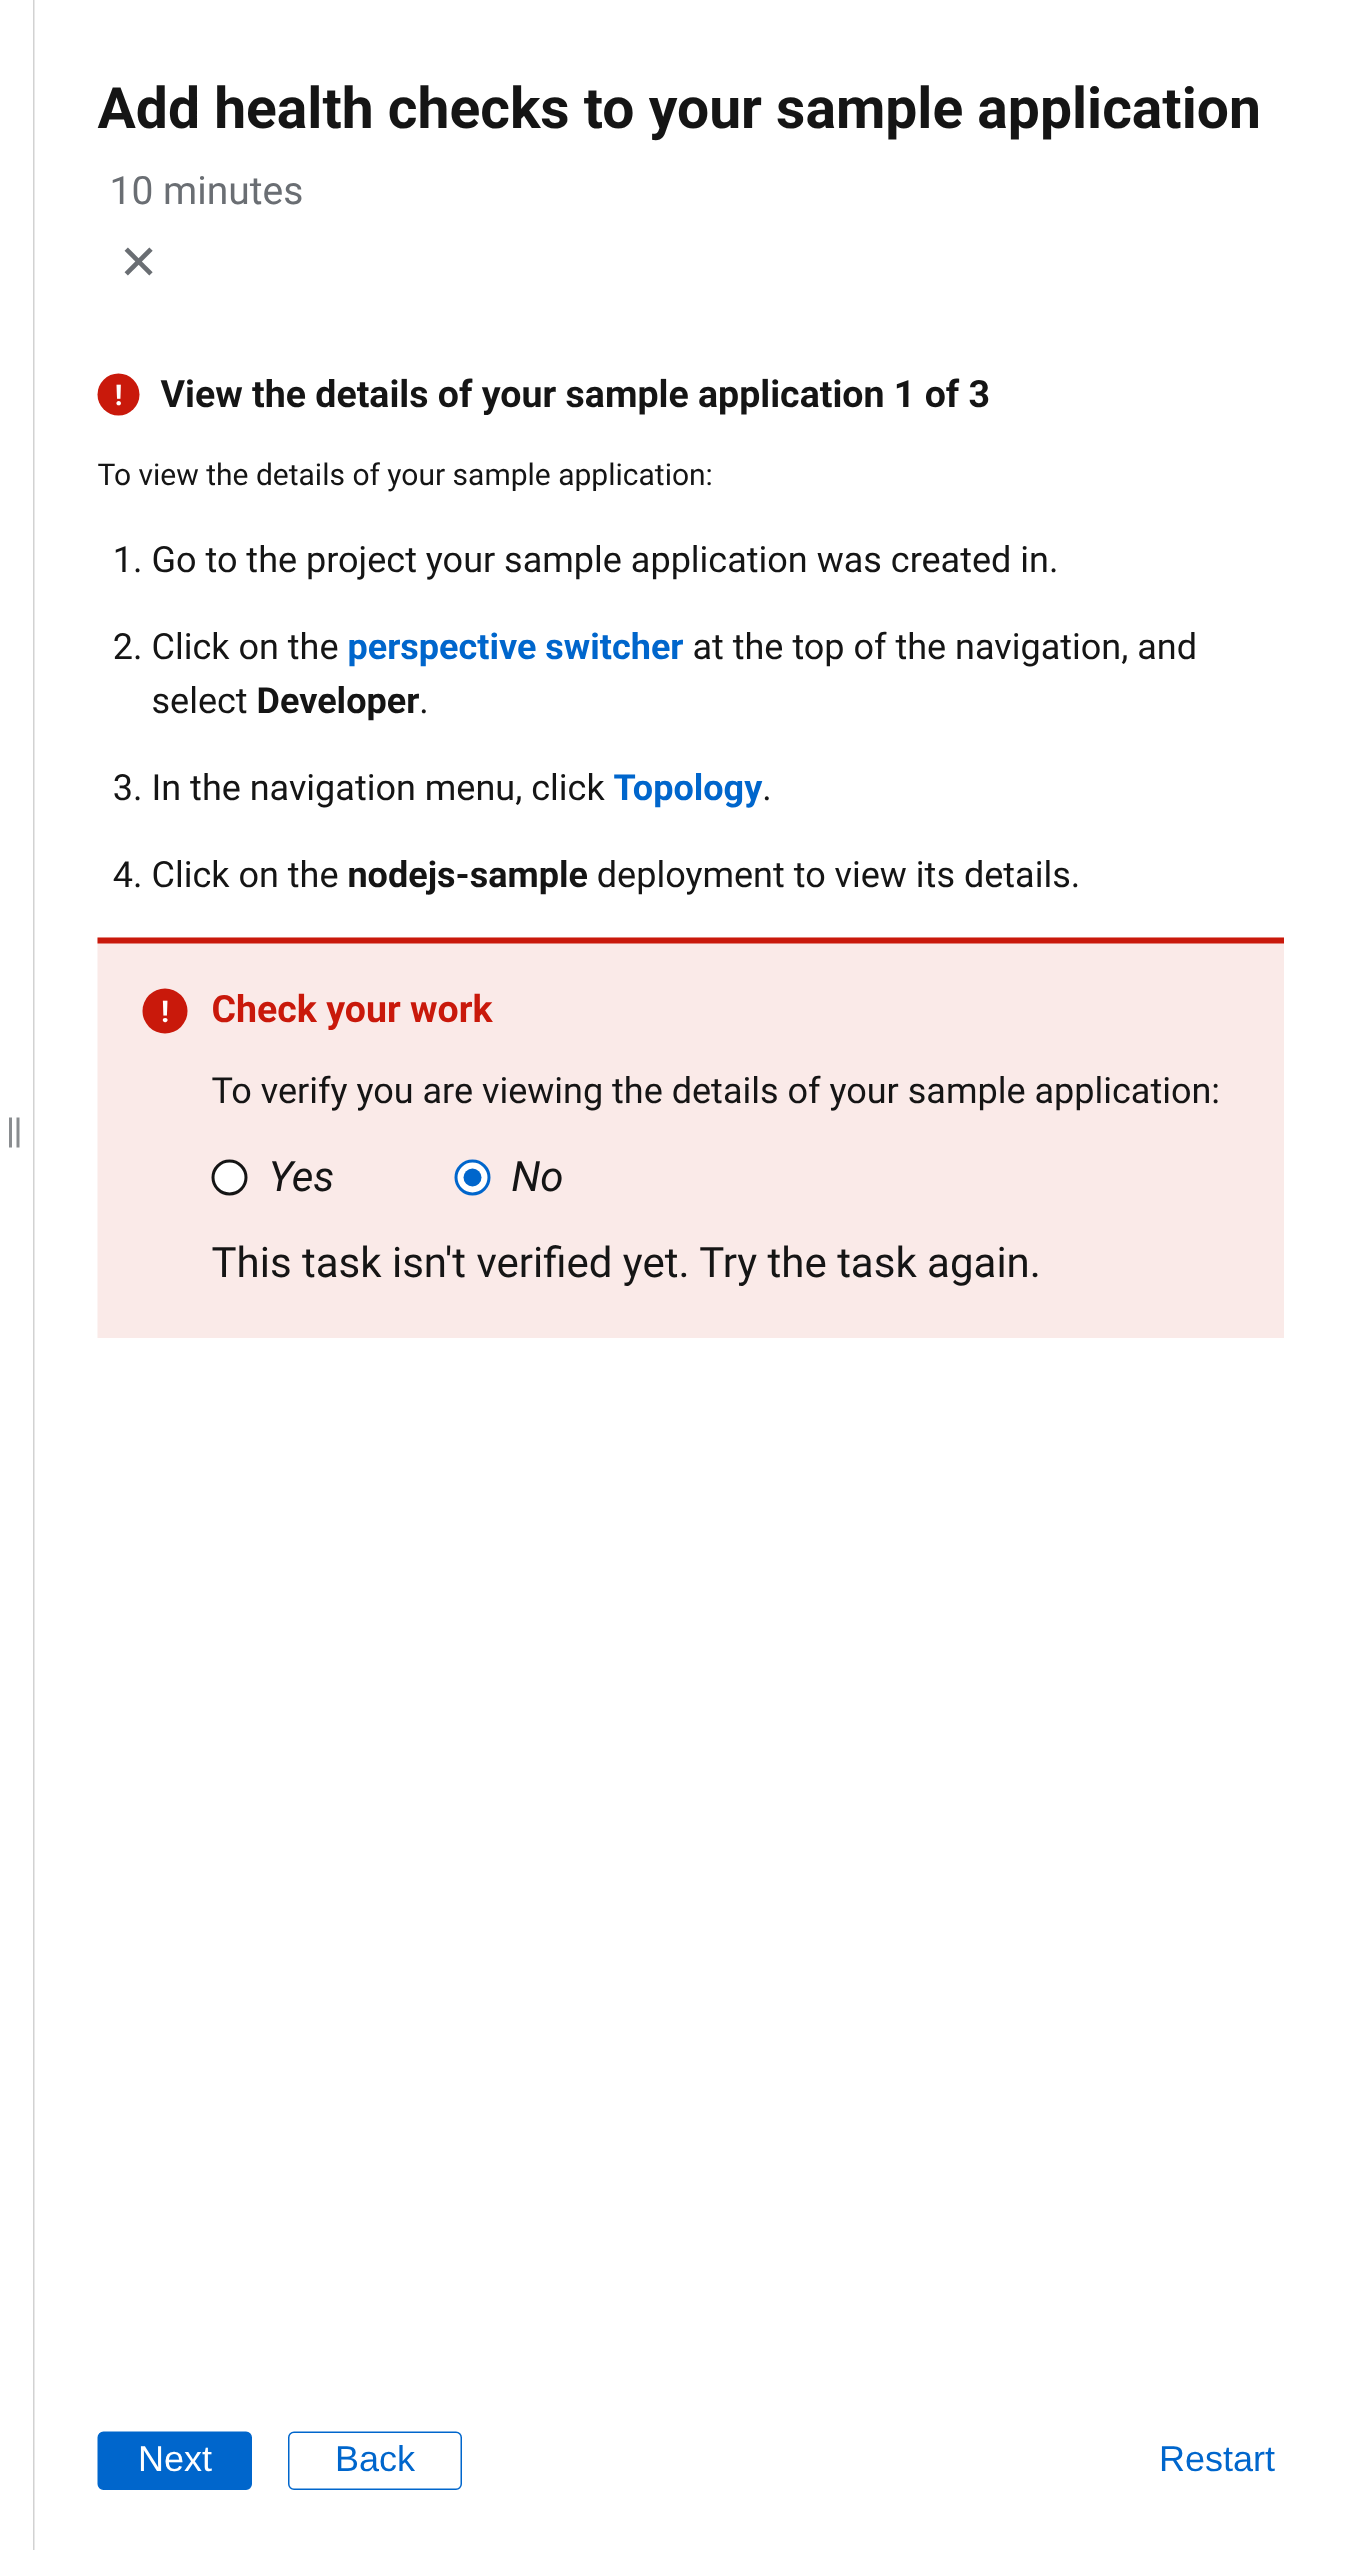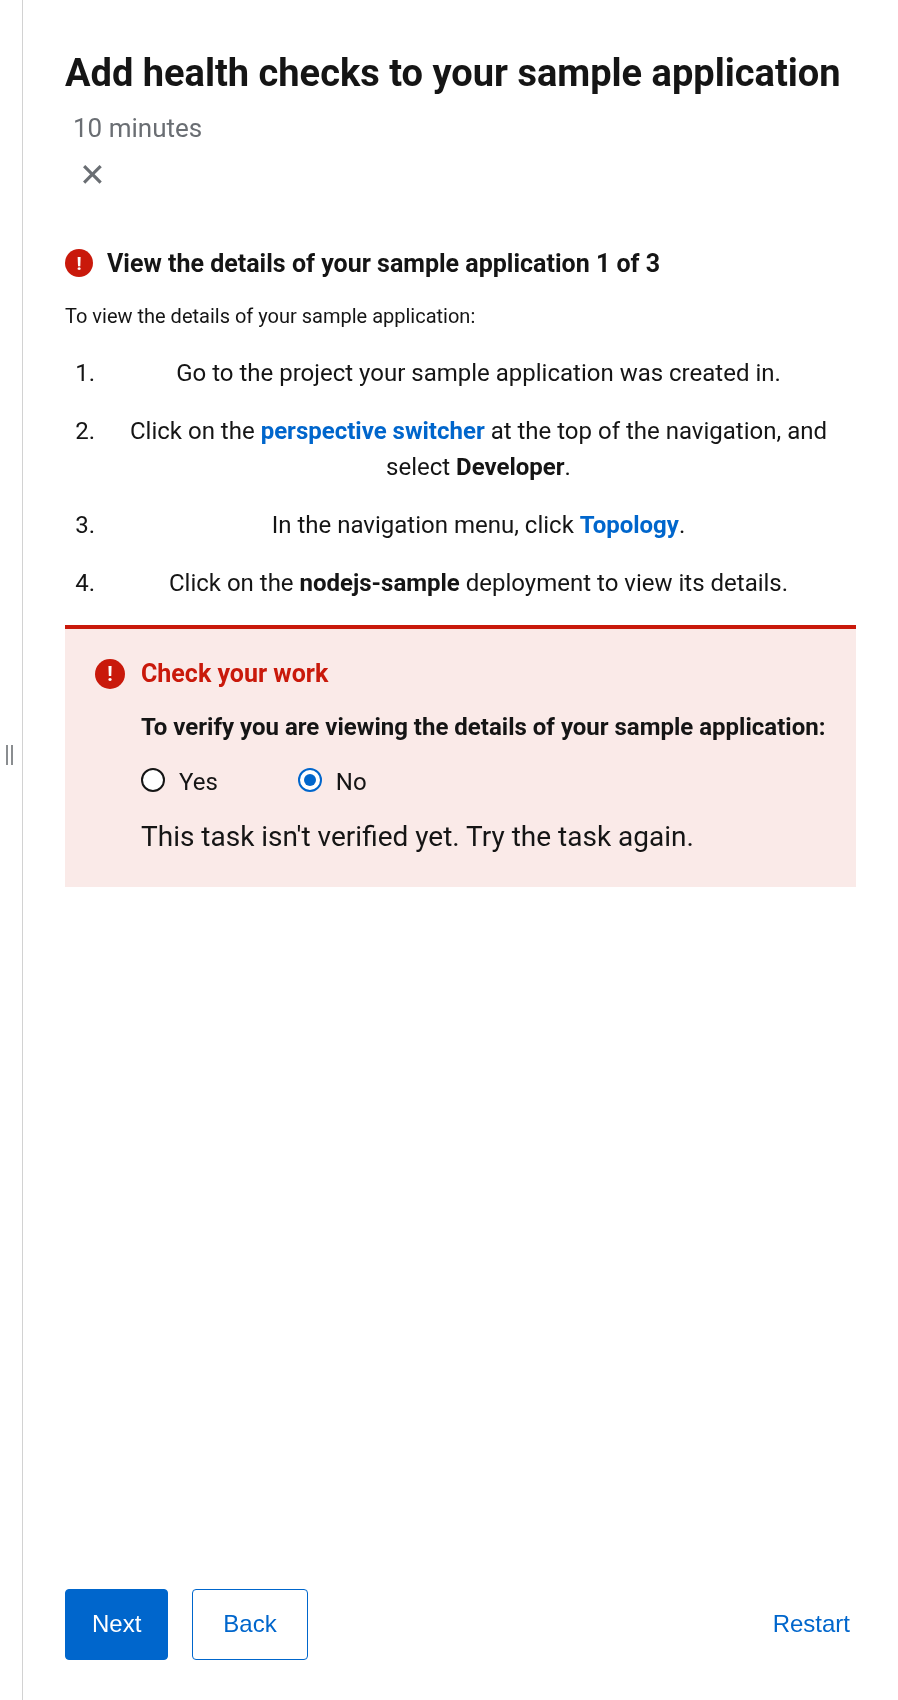--- a/index.html
+++ b/index.html
@@ -100,21 +100,20 @@
     }
     .step-list {
       list-style: decimal;
       padding-left: 36px;
       margin-bottom: 24px;
     }
     .step-list li {
       font-size: 24px;
       line-height: 1.5;
       margin-bottom: 22px;
-      text-align: center;
     }
     .step-list li:last-child {
       margin-bottom: 0;
     }
     .link {
       color: #0066cc;
       text-decoration: none;
       cursor: pointer;
       font-weight: bold;
     }
@@ -142,38 +141,40 @@
     .check-title {
       font-size: 25px;
       font-weight: 700;
       color: #c9190b;
     }
     .check-body {
       padding-left: 46px;
     }
     .check-instruction {
       font-size: 24px;
-      font-weight: 700;
+      font-weight: 400;
       line-height: 1.4;
       margin-bottom: 24px;
     }
     .check-question {
       font-size: 24px;
       margin-bottom: 24px;
     }
     .radio-row {
       display: flex;
       gap: 80px;
       margin-bottom: 24px;
     }
     .radio-option {
       display: flex;
+      align-items: center;
       gap: 14px;
       cursor: pointer;
-      font-size: 24px;
+      font-size: 28px;
+      font-style: italic;
     }
     .radio {
       width: 24px;
       height: 24px;
       border-radius: 50%;
       border: 2px solid #151515;
       display: flex;
       align-items: center;
       justify-content: center;
       background: #fff;
@@ -193,21 +194,21 @@
     }
     .footer {
       margin-top: auto;
       display: flex;
       align-items: center;
       gap: 24px;
       padding-top: 30px;
     }
     .btn {
       font-size: 24px;
-      padding: 20px 26px;
+      padding: 4px 26px;
       border-radius: 4px;
       cursor: pointer;
       border: 1px solid transparent;
       line-height: 1.2;
     }
     .btn-primary {
       background: #0066cc;
       color: #fff;
       border-color: #0066cc;
     }

